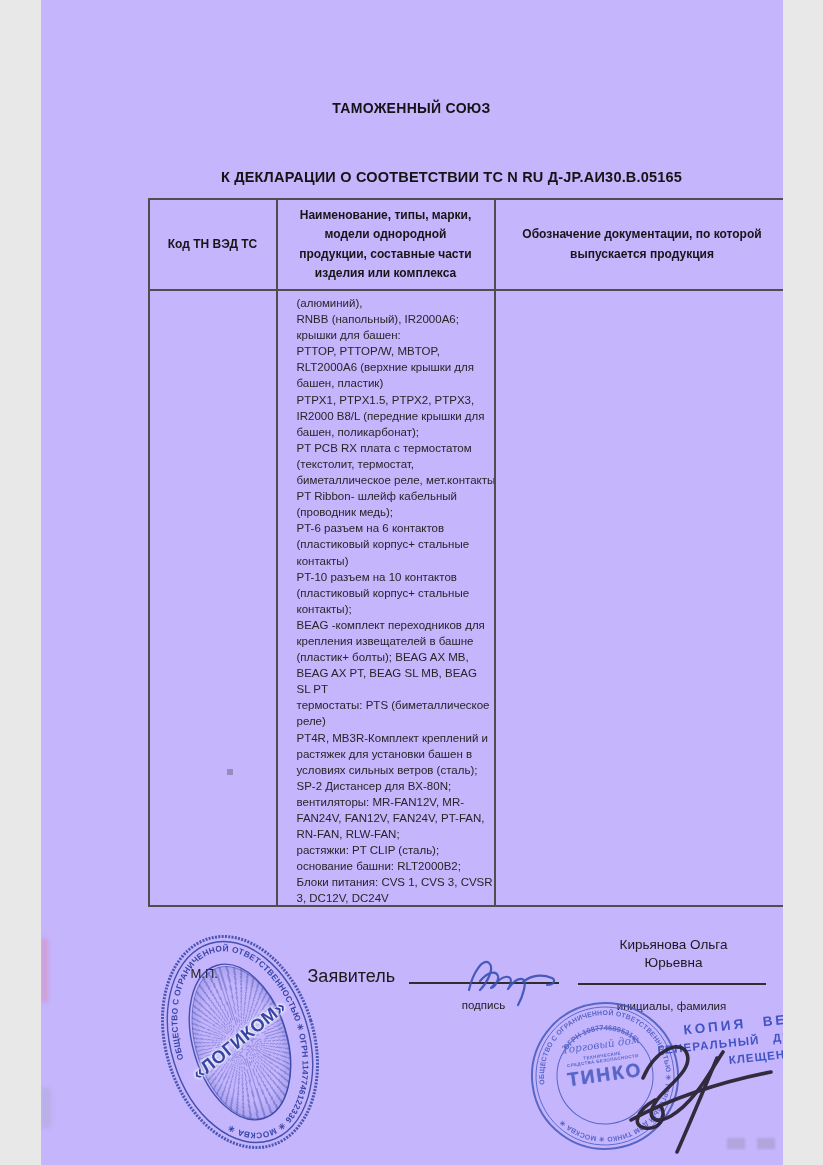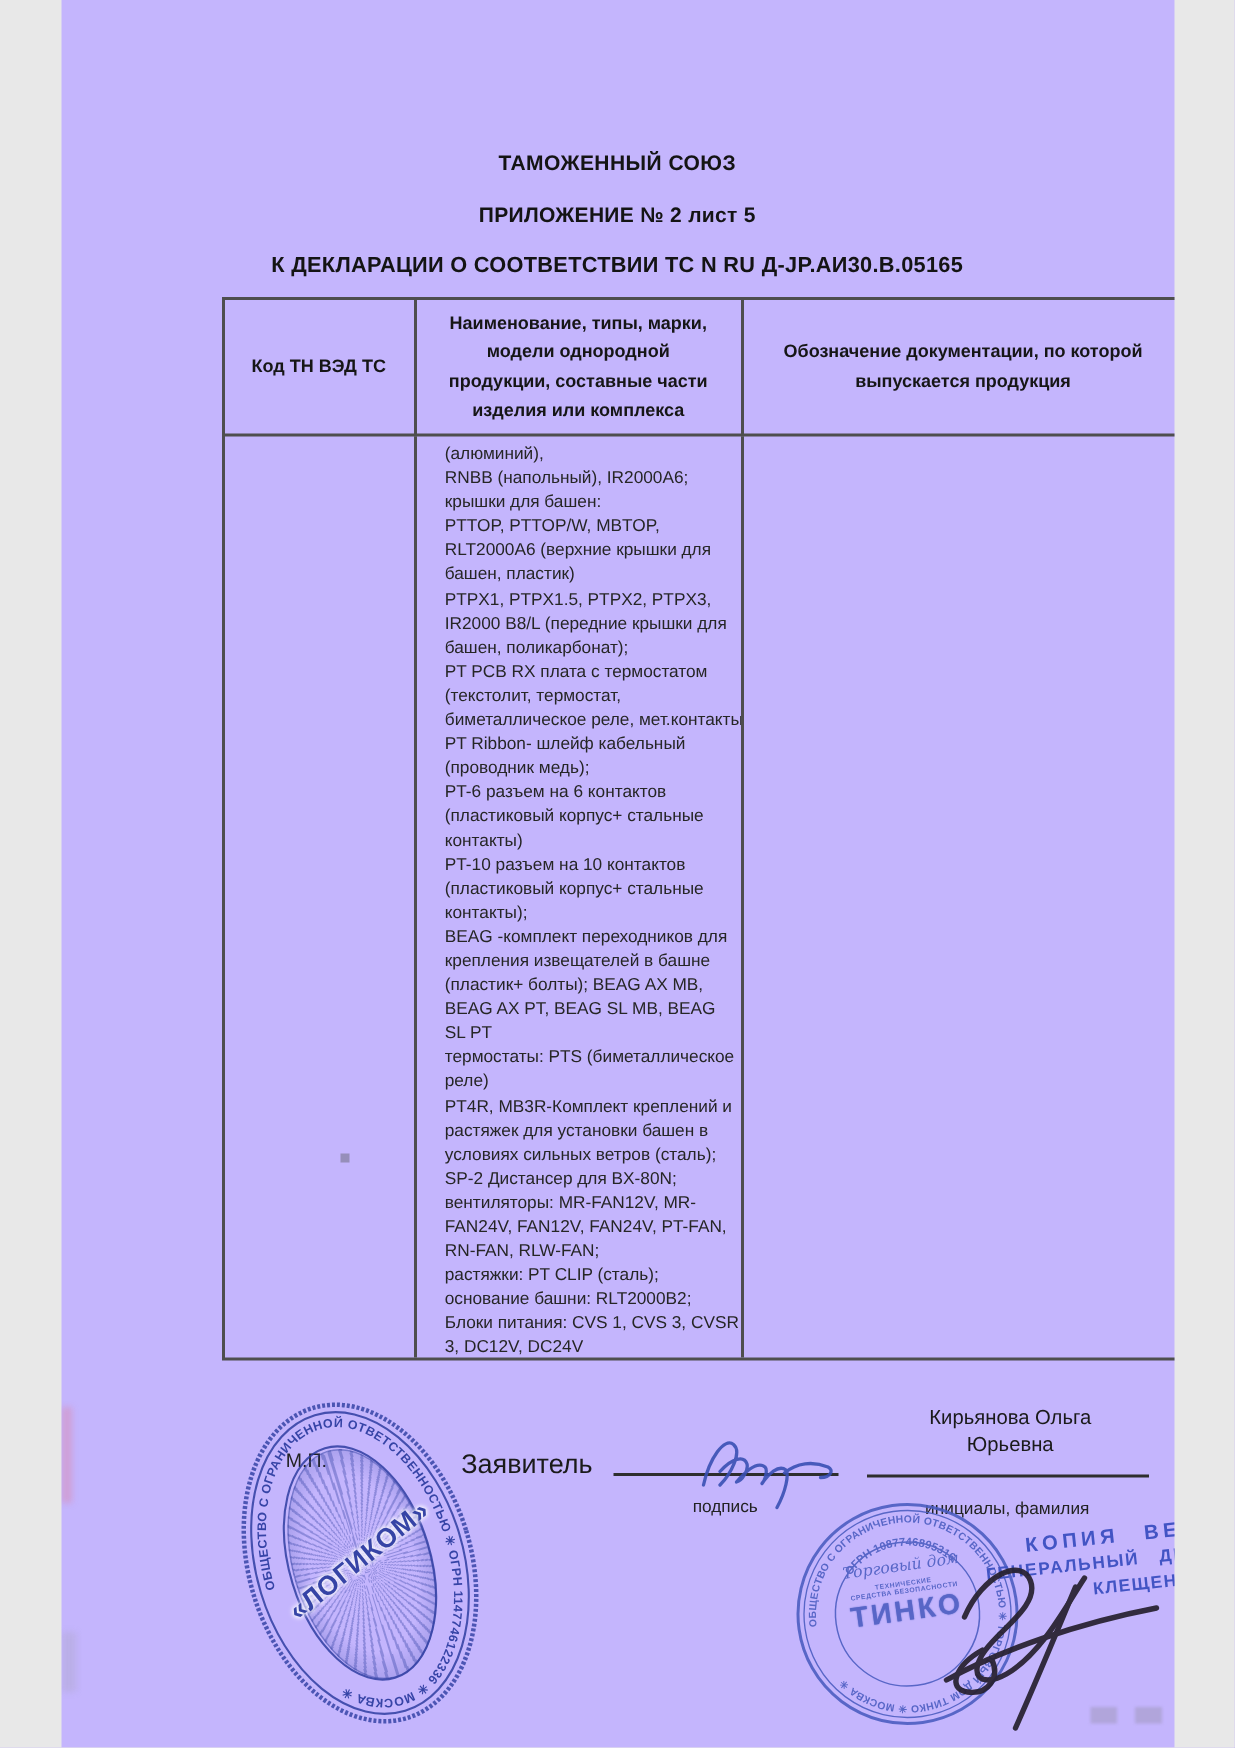--- a/index.html
+++ b/index.html
@@ -5,21 +5,21 @@
   html,body { margin:0; padding:0; background:#e8e8e8; }
   .page {
     position:relative; width:742px; height:1165px; margin:0 auto;
     background:#c4b5fd; overflow:hidden;
     font-family:"Liberation Sans", sans-serif; color:#1c1c1c;
   }
   
   .doc-title { position:absolute; left:0; width:100%; text-align:center; font-weight:bold; color:#141414; }
   .t1 { top:100px; font-size:14px; letter-spacing:.3px; }
   .t2 { top:135px; font-size:14px; letter-spacing:.2px; }
-  .t3 { top:169px; font-size:14.5px; letter-spacing:.2px; }
+  .t3 { top:169px; font-size:14.5px; letter-spacing:.2px;margin-left:40px; }
 
   
   .doc-table {
     position:absolute; left:107px; top:198px; width:643px; height:709px;
     box-sizing:border-box; border:2px solid #4e4e4e;
     display:grid; grid-template-columns:128px 218px 1fr; grid-template-rows:91px 1fr;
   }
   .cell { box-sizing:border-box; }
   .b-r { border-right:2px solid #4e4e4e; }
   .b-b { border-bottom:2px solid #4e4e4e; }
@@ -78,21 +78,20 @@
   .art-left-gray { left:0; top:1088px; width:10px; height:40px; background:rgba(150,150,150,.2); filter:blur(2px); }
 
   svg text { font-family:"Liberation Sans", sans-serif; }
 </style>
 </head>
 <body>
 
 <div class="page">
 
   <div class="doc-title t1">ТАМОЖЕННЫЙ СОЮЗ</div>
-  <div class="doc-title t2">ПРИЛОЖЕНИЕ № 2 лист 5</div>
   <div class="doc-title t3">К ДЕКЛАРАЦИИ О СООТВЕТСТВИИ ТС N RU Д-JP.АИ30.В.05165</div>
 
   <div class="doc-table">
     <div class="cell head-cell b-r b-b">Код ТН ВЭД ТС</div>
     <div class="cell head-cell b-r b-b">Наименование, типы, марки, модели однородной продукции, составные части изделия или комплекса</div>
     <div class="cell head-cell b-b">Обозначение документации, по которой выпускается продукция</div>
 
     <div class="cell b-r"></div>
     <div class="cell product-cell b-r">
         <div>(алюминий),</div>

